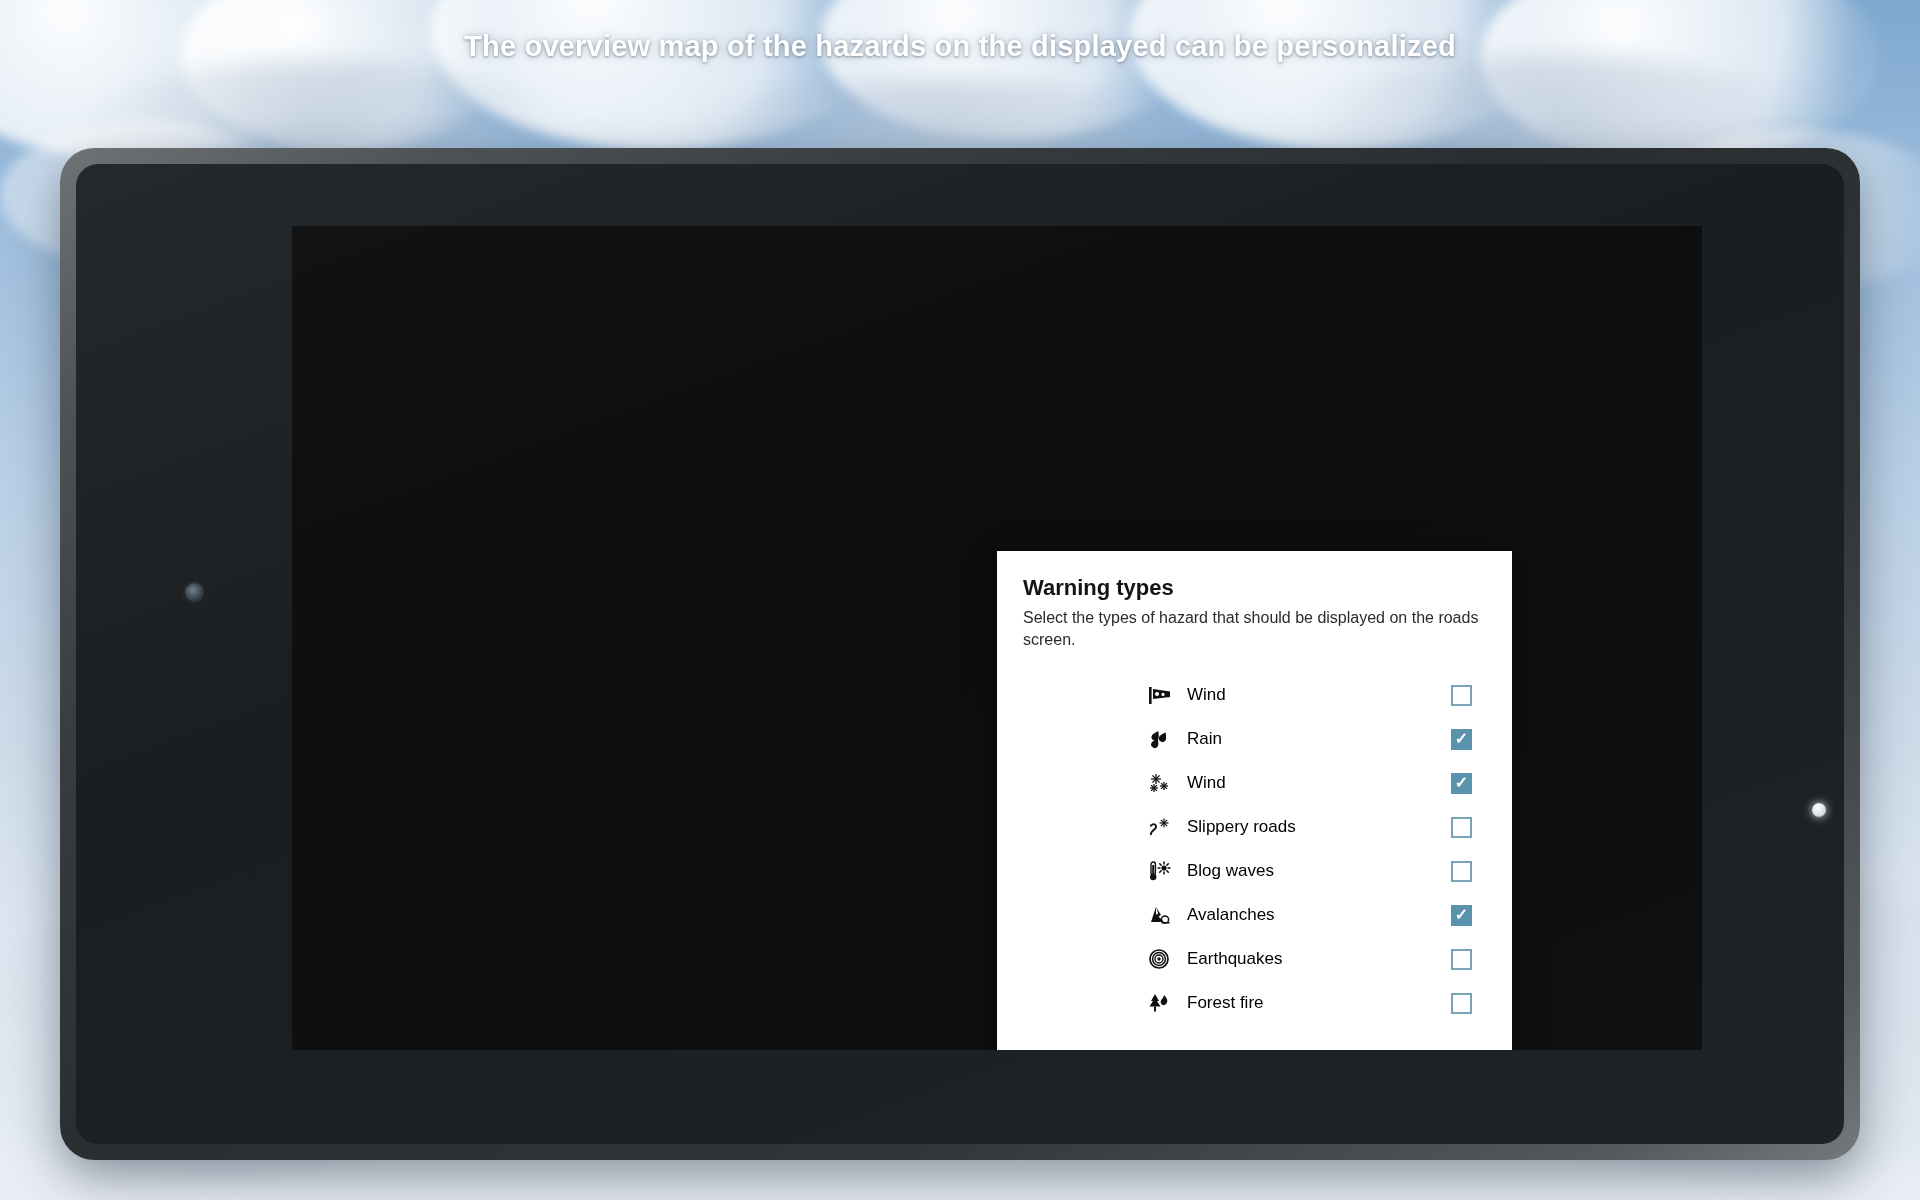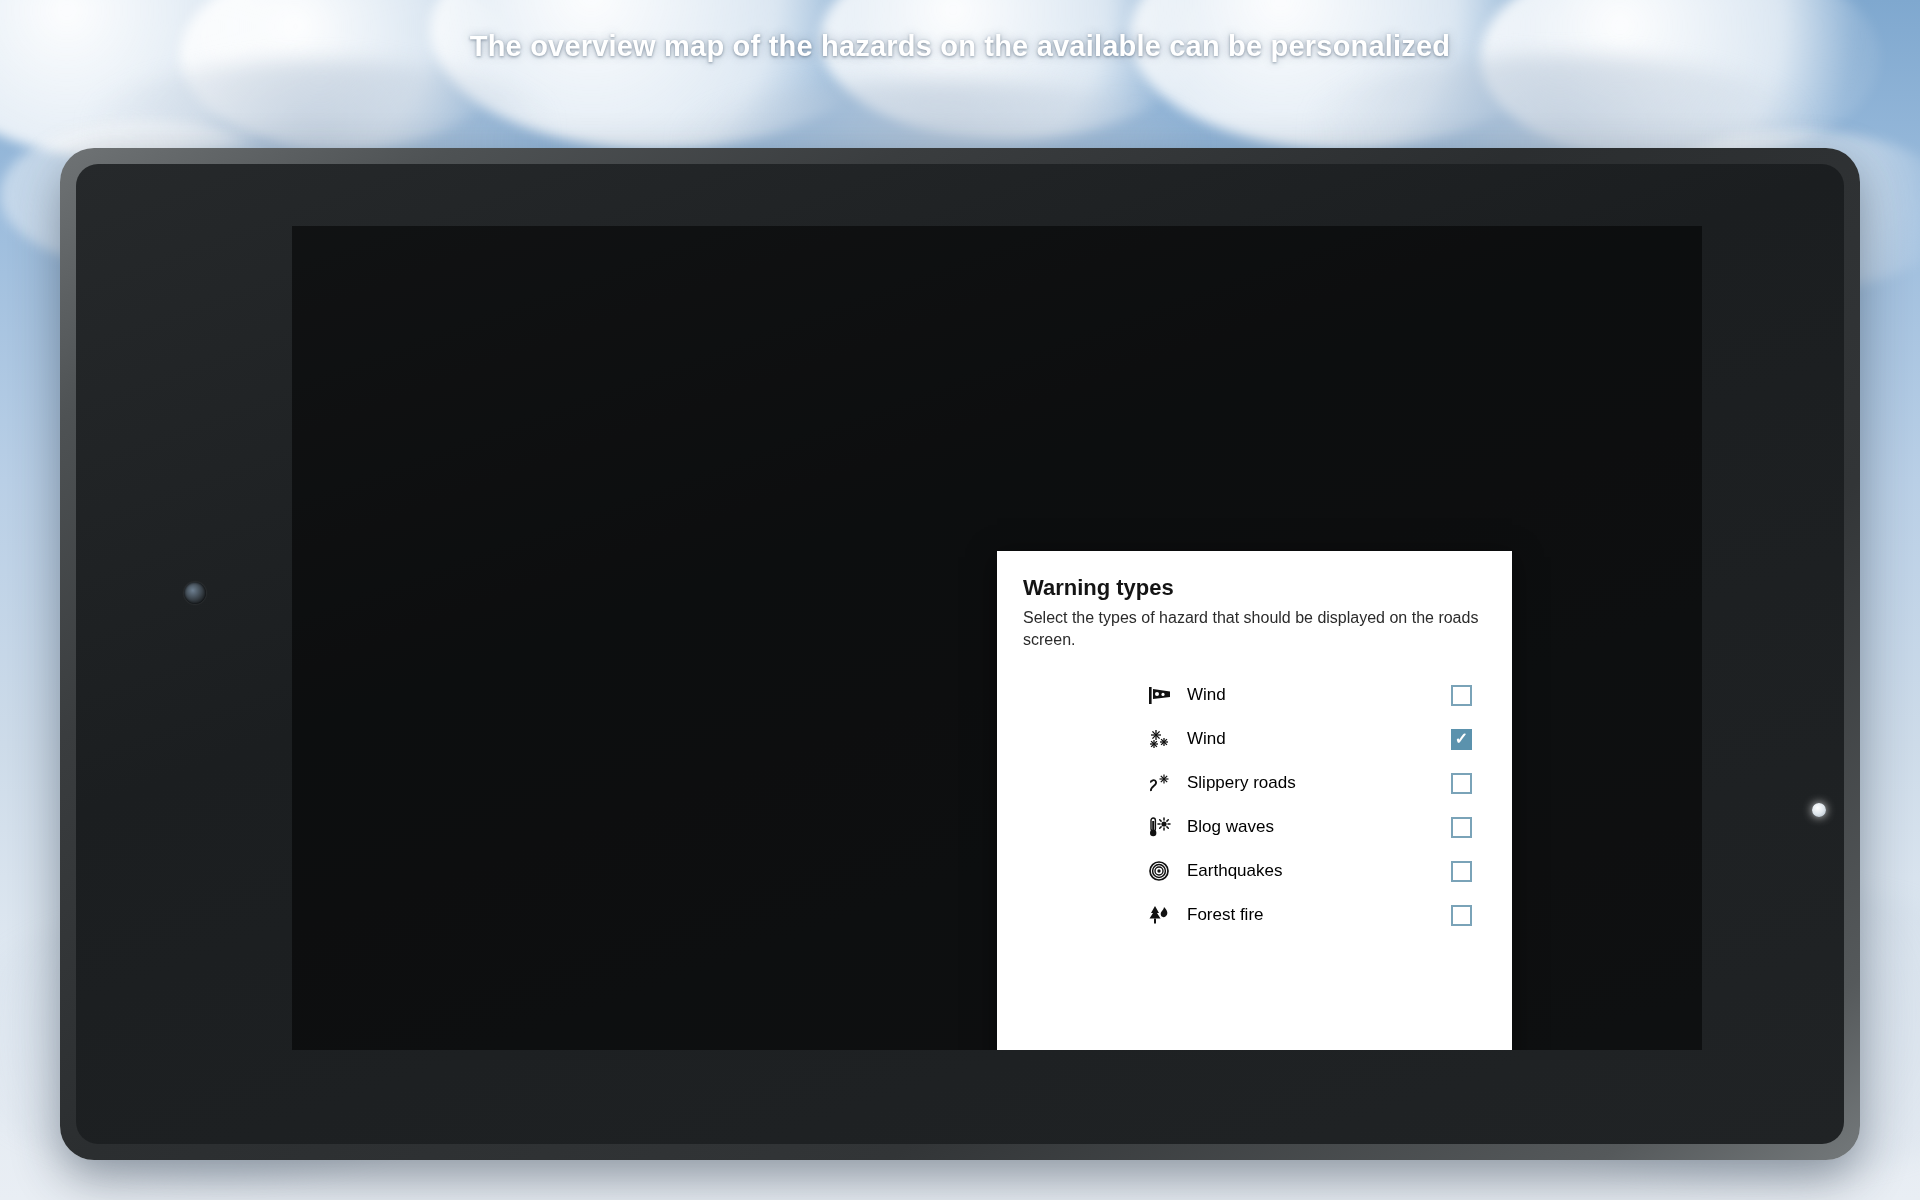--- a/index.html
+++ b/index.html
@@ -152,21 +152,21 @@
   <div class="cloud" style="left:1480px; top:-50px;  width:400px; height:215px;"></div>
   <div class="cloudgrey" style="left:60px;  top:60px;  width:520px; height:180px;"></div>
   <div class="cloudgrey" style="left:640px; top:80px;  width:600px; height:170px;"></div>
   <div class="cloudgrey" style="left:1280px;top:55px;  width:560px; height:190px;"></div>
   <div class="cloud" style="left:0px;    top:120px; width:300px; height:150px; opacity:.55;"></div>
   <div class="cloud" style="left:1640px; top:130px; width:320px; height:160px; opacity:.5;"></div>
   <div class="cloudgrey" style="left:-60px; top:900px; width:560px; height:280px; opacity:.55;"></div>
   <div class="cloudgrey" style="left:1440px;top:880px; width:620px; height:300px; opacity:.5;"></div>
 </div>
 
-<div class="caption">The overview map of the hazards on the available can be personalized</div>
+<div class="caption">The overview map of the hazards on the displayed can be personalized</div>
 
 <div class="tablet">
   <div class="tablet-inner"></div>
   <div class="cam"></div>
   <div class="led"></div>
 </div>
 
 <div class="screen">
 
   <div class="statusbar">
@@ -596,20 +596,31 @@
               <path d="M5 4 L22 6.5 L22 12 L5 14 Z" fill="#111"></path>
               <circle cx="9" cy="9" r="2" fill="#fff"></circle>
               <circle cx="15" cy="9.4" r="1.6" fill="#fff"></circle>
             </svg>
         </span>
         <span class="wt-label">Wind</span>
         <span class="wt-cb"></span>
       </div>
 
 
+      <div class="wt-row">
+        <span class="wt-ic">
+          <svg width="24" height="20" viewBox="0 0 24 20">
+              <path d="M7 1 C7 1 2 7 2 10 a5 5 0 0 0 10 0 C12 7 7 1 7 1 Z" fill="#111" transform="rotate(28 7 8) scale(0.72) translate(3 1)"></path>
+              <path d="M16 3 C16 3 11 9 11 12 a5 5 0 0 0 10 0 C21 9 16 3 16 3 Z" fill="#111" transform="rotate(28 16 10) scale(0.72) translate(4 2)"></path>
+              <path d="M5 9 C5 9 0 15 0 18 a5 5 0 0 0 10 0 C10 15 5 9 5 9 Z" fill="#111" transform="rotate(28 5 14) scale(0.72) translate(5 2)"></path>
+            </svg>
+        </span>
+        <span class="wt-label">Rain</span>
+        <span class="wt-cb on"></span>
+      </div>
 
       <div class="wt-row">
         <span class="wt-ic">
           <svg width="24" height="20" viewBox="0 0 24 20">
               <g stroke="#111" stroke-width="1.3">
                 <g transform="translate(8,6)">
                   <line x1="-5" y1="0" x2="5" y2="0"></line>
                   <line x1="0" y1="-5" x2="0" y2="5"></line>
                   <line x1="-3.6" y1="-3.6" x2="3.6" y2="3.6"></line>
                   <line x1="3.6" y1="-3.6" x2="-3.6" y2="3.6"></line>
@@ -669,20 +680,32 @@
                   <line x1="4.3" y1="-4.3" x2="2.9" y2="-2.9"></line>
                   <line x1="-2.9" y1="2.9" x2="-4.3" y2="4.3"></line>
                 </g>
               </g>
             </svg>
         </span>
         <span class="wt-label">Blog waves</span>
         <span class="wt-cb"></span>
       </div>
 
+      <div class="wt-row">
+        <span class="wt-ic">
+          <svg width="24" height="20" viewBox="0 0 24 20">
+              <path d="M3 17 L8 2 L13 10 L10.5 11.5 L12 13 L16 17 Z" fill="#111"></path>
+              <path d="M8 2 L10.2 8.5 L8 9.8 Z" fill="#fff"></path>
+              <circle cx="17" cy="14.5" r="3.6" fill="none" stroke="#111" stroke-width="1.5"></circle>
+              <path d="M13.5 17.8 L21.6 17.8" stroke="#111" stroke-width="1.5"></path>
+            </svg>
+        </span>
+        <span class="wt-label">Avalanches</span>
+        <span class="wt-cb on"></span>
+      </div>
 
       <div class="wt-row">
         <span class="wt-ic">
           <svg width="24" height="20" viewBox="0 0 24 20">
               <g fill="none" stroke="#111">
                 <circle cx="11" cy="10" r="9" stroke-width="1.7"></circle>
                 <circle cx="11" cy="10" r="6.4" stroke-width="1.5"></circle>
                 <circle cx="11" cy="10" r="4" stroke-width="1.4"></circle>
               </g>
               <circle cx="11" cy="10" r="1.7" fill="#111"></circle>

